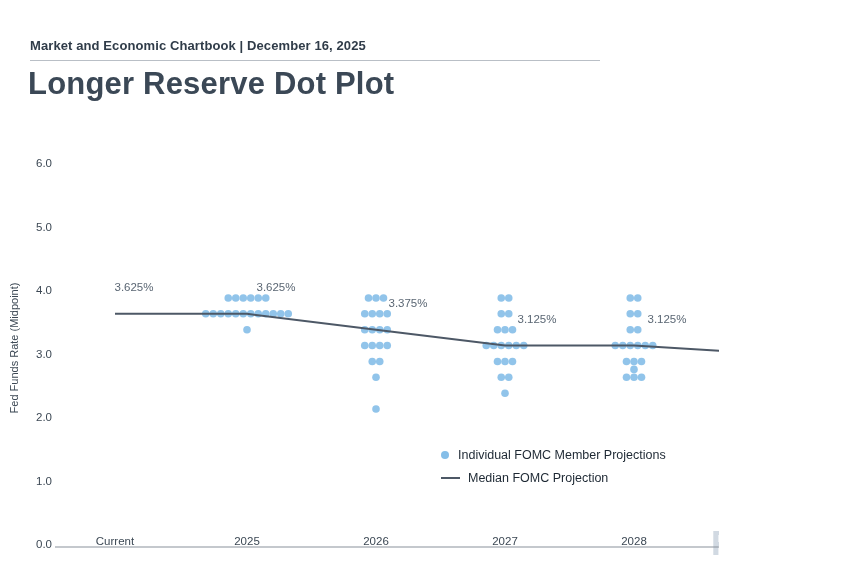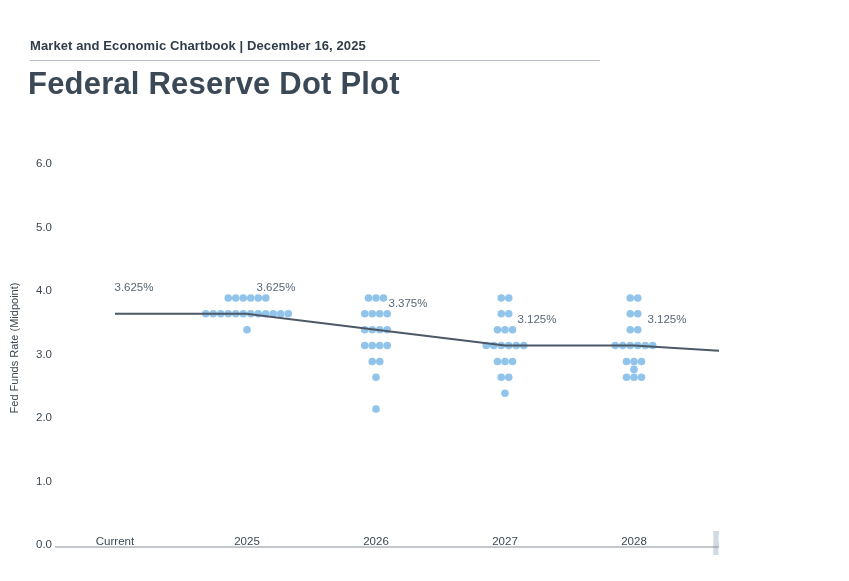--- a/index.html
+++ b/index.html
@@ -22,21 +22,21 @@
   .legend-label{font-size:12.5px;color:#1d2833;font-weight:500;}
 </style>
 </head>
 <body>
 
 <div class="page">
 
   <div class="chartbook-header">Market and Economic Chartbook | December 16, 2025</div>
   <div class="header-rule"></div>
 
-  <h1 class="page-title">Federal Reserve Dot Plot</h1>
+  <h1 class="page-title">Longer Reserve Dot Plot</h1>
 
   <div class="ylabel">Fed Funds Rate (Midpoint)</div>
 
   <svg class="plot" id="plot-svg" width="849" height="581" viewBox="0 0 849 581">
       <text x="770" y="555" text-anchor="middle" font-size="35" font-weight="bold" letter-spacing="3" fill="#c9d3dd" opacity="0.85">FX678</text>
       <line x1="55" y1="547" x2="845" y2="547" stroke="#8a929b" stroke-width="1.2"></line>
       <text x="52" y="548" text-anchor="end" font-size="11.5" fill="#3c4854">0.0</text>
       <text x="52" y="484.5" text-anchor="end" font-size="11.5" fill="#3c4854">1.0</text>
       <text x="52" y="421" text-anchor="end" font-size="11.5" fill="#3c4854">2.0</text>
       <text x="52" y="357.5" text-anchor="end" font-size="11.5" fill="#3c4854">3.0</text>
@@ -146,14 +146,24 @@
       <circle cx="770.5" cy="377.3125" r="3.8" fill="#85BEE8" opacity="0.9"></circle>
       <polyline points="115,313.8125 247,313.8125 376,329.6875 505,345.5625 634,345.5625 763,353.5" fill="none" stroke="#4D5866" stroke-width="2"></polyline>
       <text x="134" y="290.8125" text-anchor="middle" font-size="11.5" fill="#5a6673">3.625%</text>
       <text x="276" y="290.8125" text-anchor="middle" font-size="11.5" fill="#5a6673">3.625%</text>
       <text x="408" y="306.6875" text-anchor="middle" font-size="11.5" fill="#5a6673">3.375%</text>
       <text x="537" y="322.5625" text-anchor="middle" font-size="11.5" fill="#5a6673">3.125%</text>
       <text x="667" y="322.5625" text-anchor="middle" font-size="11.5" fill="#5a6673">3.125%</text>
       <text x="796" y="330.5" text-anchor="middle" font-size="11.5" fill="#5a6673">3.000%</text>
     </svg>
 
+  <div class="legend">
+    <div class="legend-row">
+      <span class="swatch-dot" id="swatch-dot" style="background: rgb(133, 190, 232);"></span>
+      <span class="legend-label">Individual FOMC Member Projections</span>
+    </div>
+    <div class="legend-row">
+      <span class="swatch-line" id="swatch-line" style="background: rgb(77, 88, 102);"></span>
+      <span class="legend-label">Median FOMC Projection</span>
+    </div>
+  </div>
 
 </div>
 
 </body></html>

